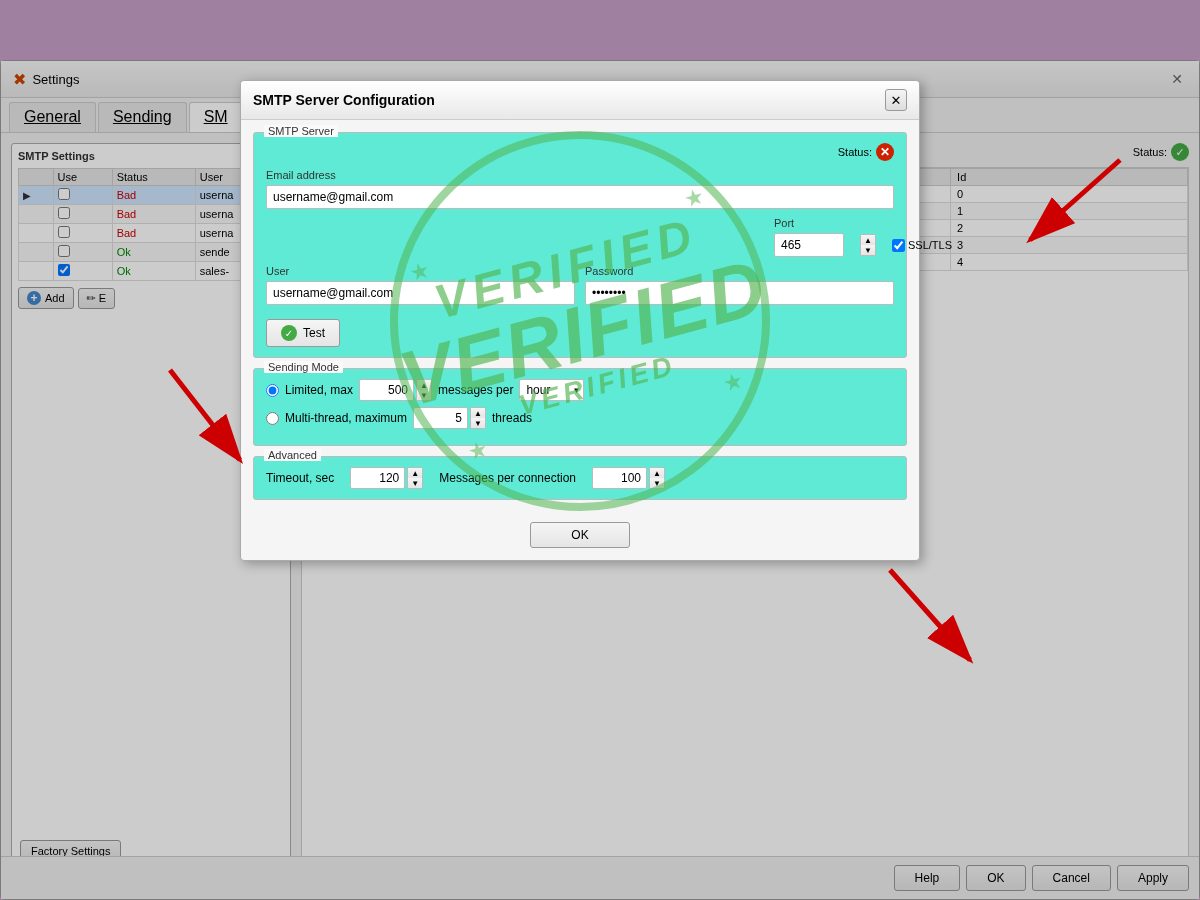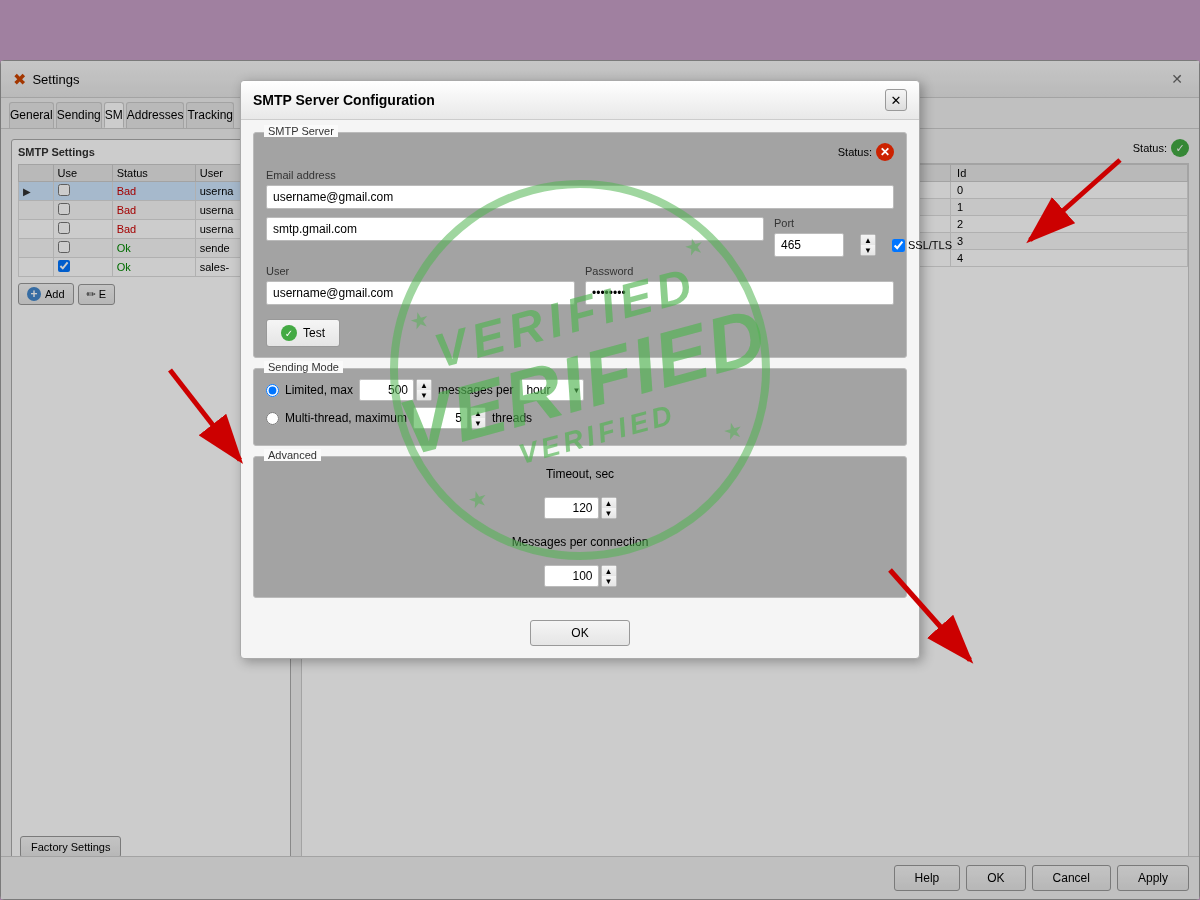--- a/index.html
+++ b/index.html
@@ -60,27 +60,28 @@
 
     .settings-tabs {
       display: flex;
       background: #f0f0f0;
       border-bottom: 1px solid #ccc;
       padding: 4px 8px 0;
       gap: 2px;
     }
 
     .tab {
-      padding: 5px 0;
+      padding: 5px 14px;
       border: 1px solid #ccc;
       border-bottom: none;
       background: #e8e8e8;
       cursor: pointer;
       border-radius: 3px 3px 0 0;
-      font-size: 12px;
+      font-size: 16px;
+      text-decoration: underline;
     }
 
     .tab.active {
       background: #fff;
       border-bottom: 1px solid #fff;
     }
 
     .tab-more {
       padding: 5px 8px;
       font-size: 12px;
@@ -329,21 +330,21 @@
       display: flex;
       flex-direction: column;
       gap: 10px;
     }
 
     
     .section-box {
       border: 1px solid #bbb;
       border-radius: 3px;
       padding: 10px 12px;
-      background: #a3a3a3;
+      background: #5eead4;
       position: relative;
     }
 
     .section-label {
       position: absolute;
       top: -8px;
       left: 10px;
       background: #fafafa;
       padding: 0 4px;
       font-size: 11px;
@@ -535,21 +536,20 @@
       font-size: 8px;
       pointer-events: none;
     }
 
     
     .advanced-row {
       display: flex;
       align-items: center;
       gap: 16px;
       font-size: 12px;
-      flex-direction: column;
     }
 
     .modal-footer {
       display: flex;
       justify-content: center;
       padding: 10px 12px 12px;
     }
 
     .ok-btn {
       padding: 5px 40px;
@@ -791,21 +791,20 @@
       </div>
 
       <div class="field-row">
         <label class="field-label">Email address</label>
         <input class="text-input" type="text" value="username@gmail.com" style="">
       </div>
 
       <div class="two-col">
         <div class="col-server">
           <div class="field-row">
-            <input class="text-input" type="text" value="smtp.gmail.com" style="">
           </div>
         </div>
         <div class="col-port">
           <div class="field-row">
             <label class="field-label">Port</label>
             <div class="port-row">
               <input class="spinner-input" type="text" value="465" style="">
               <div class="spinner-arrows">
                 <button class="spinner-arrow">▲</button>
                 <button class="spinner-arrow">▼</button>

